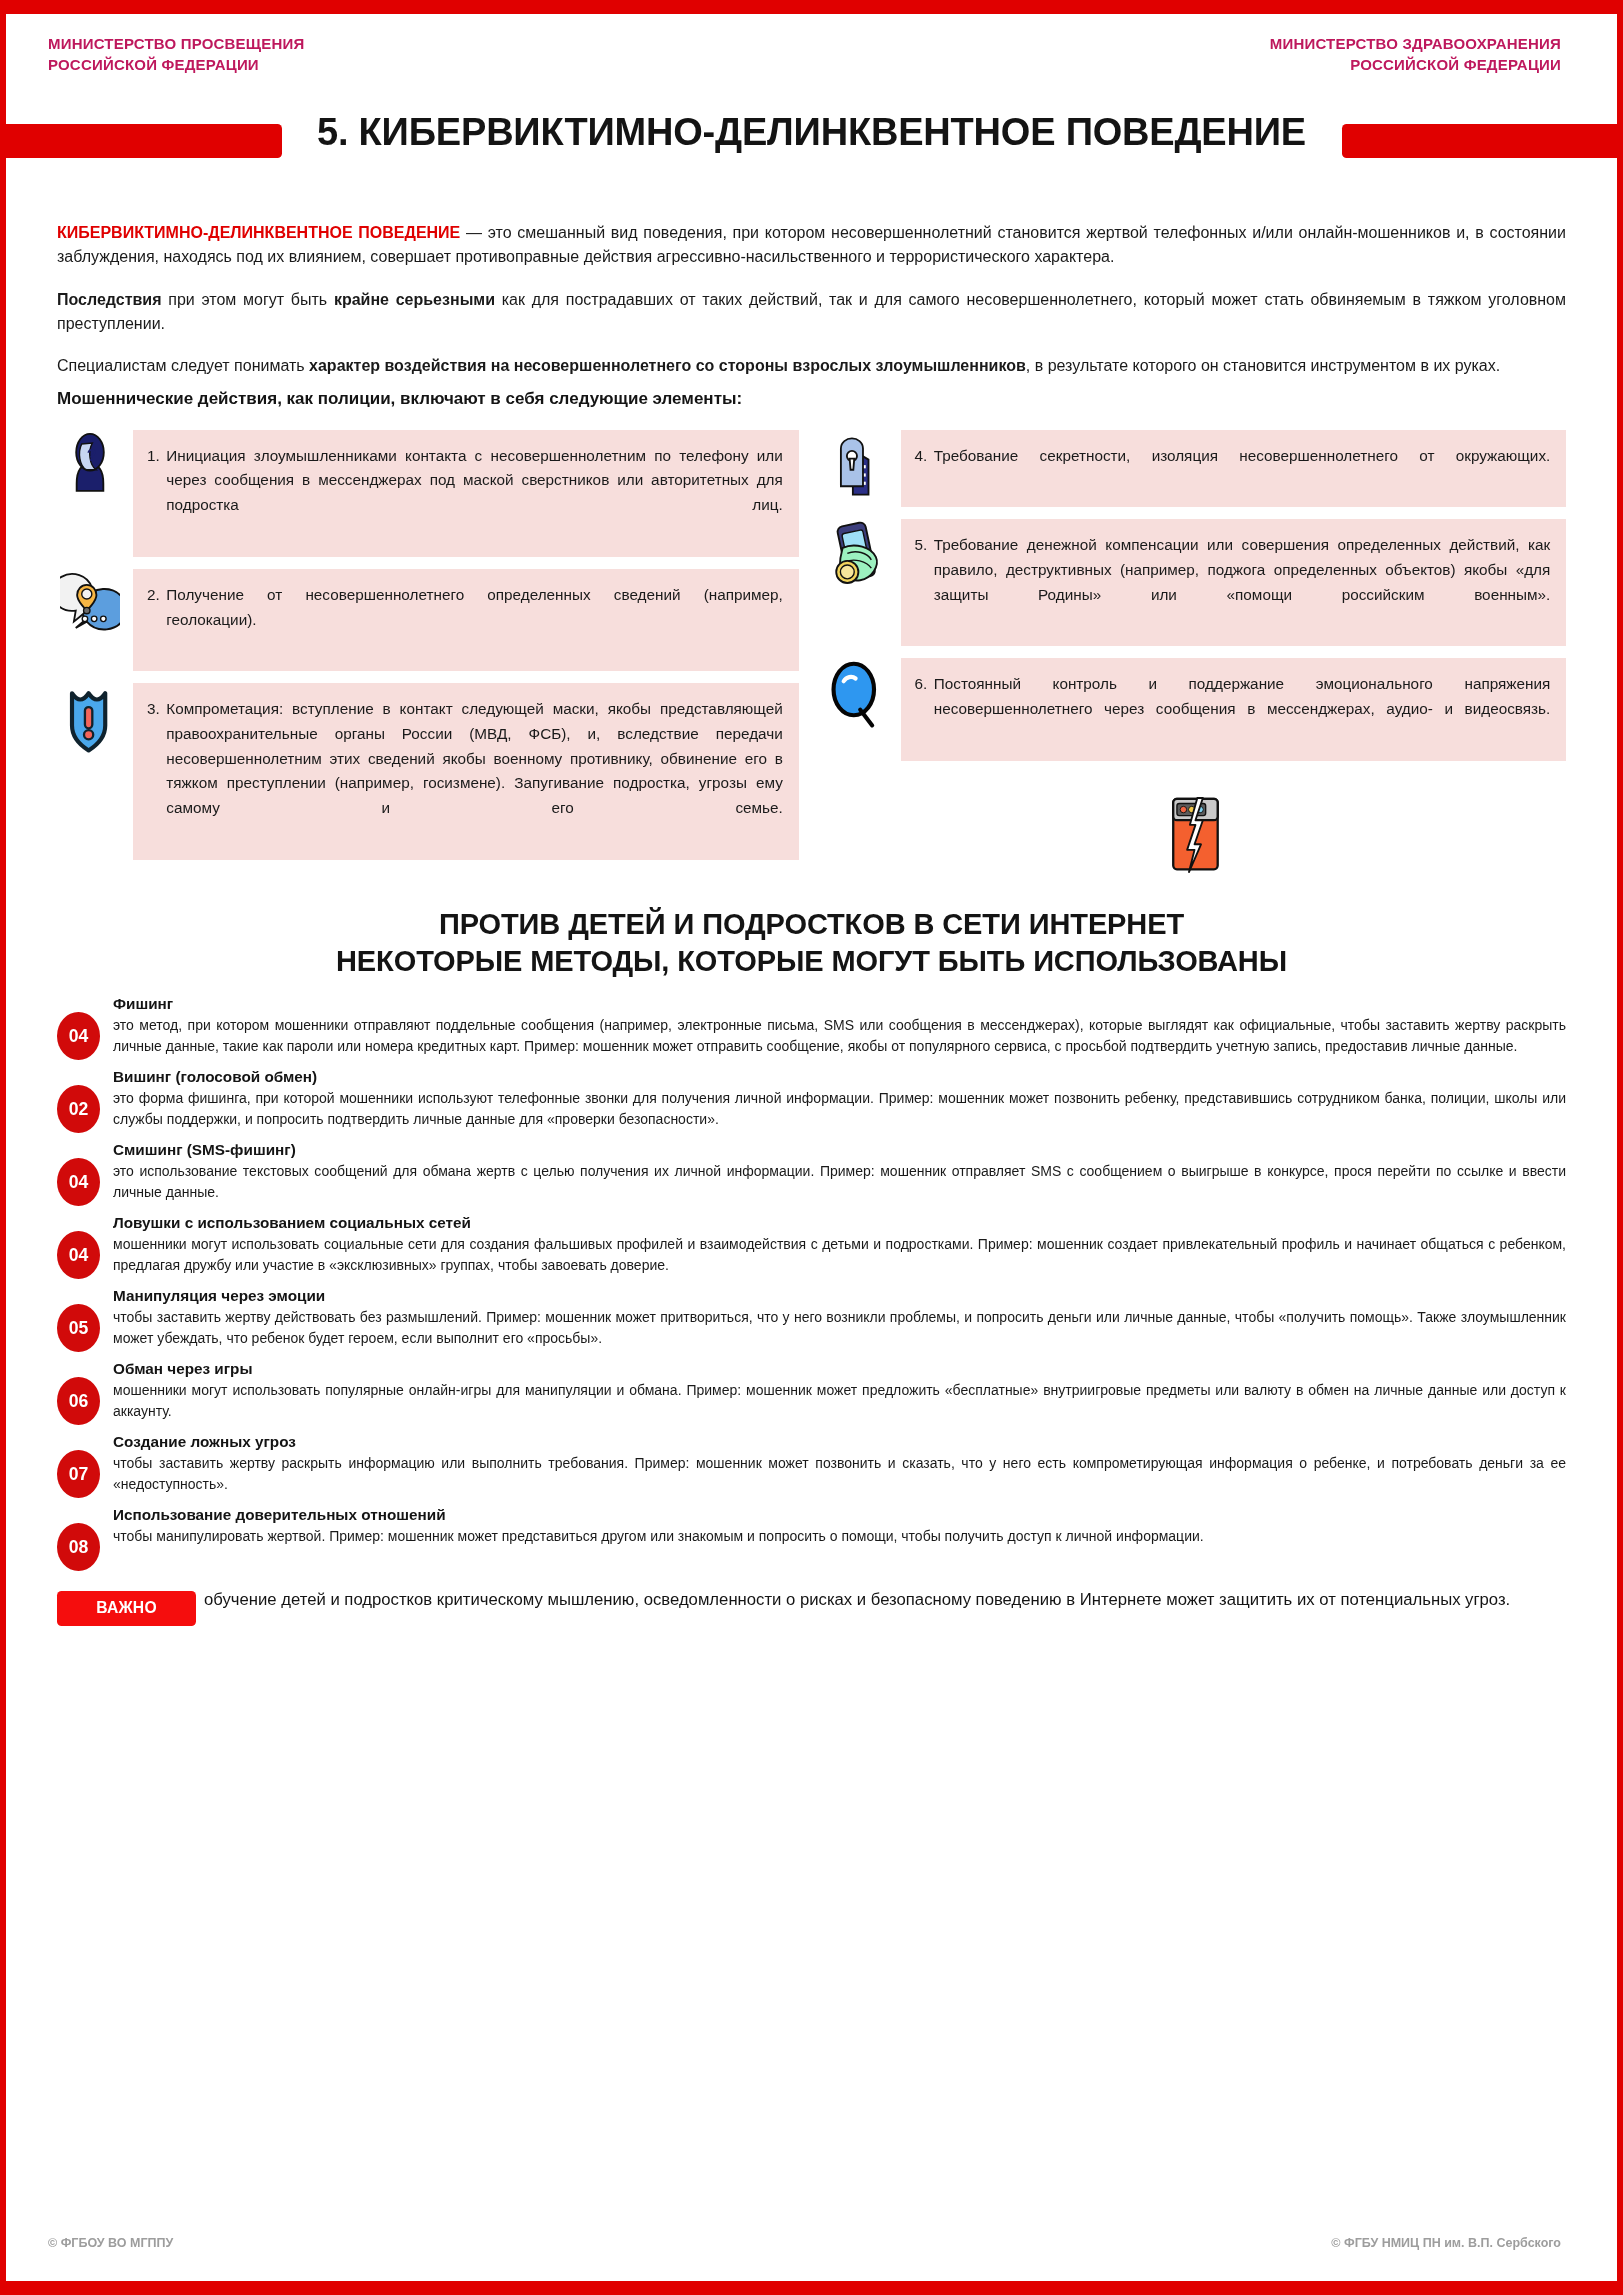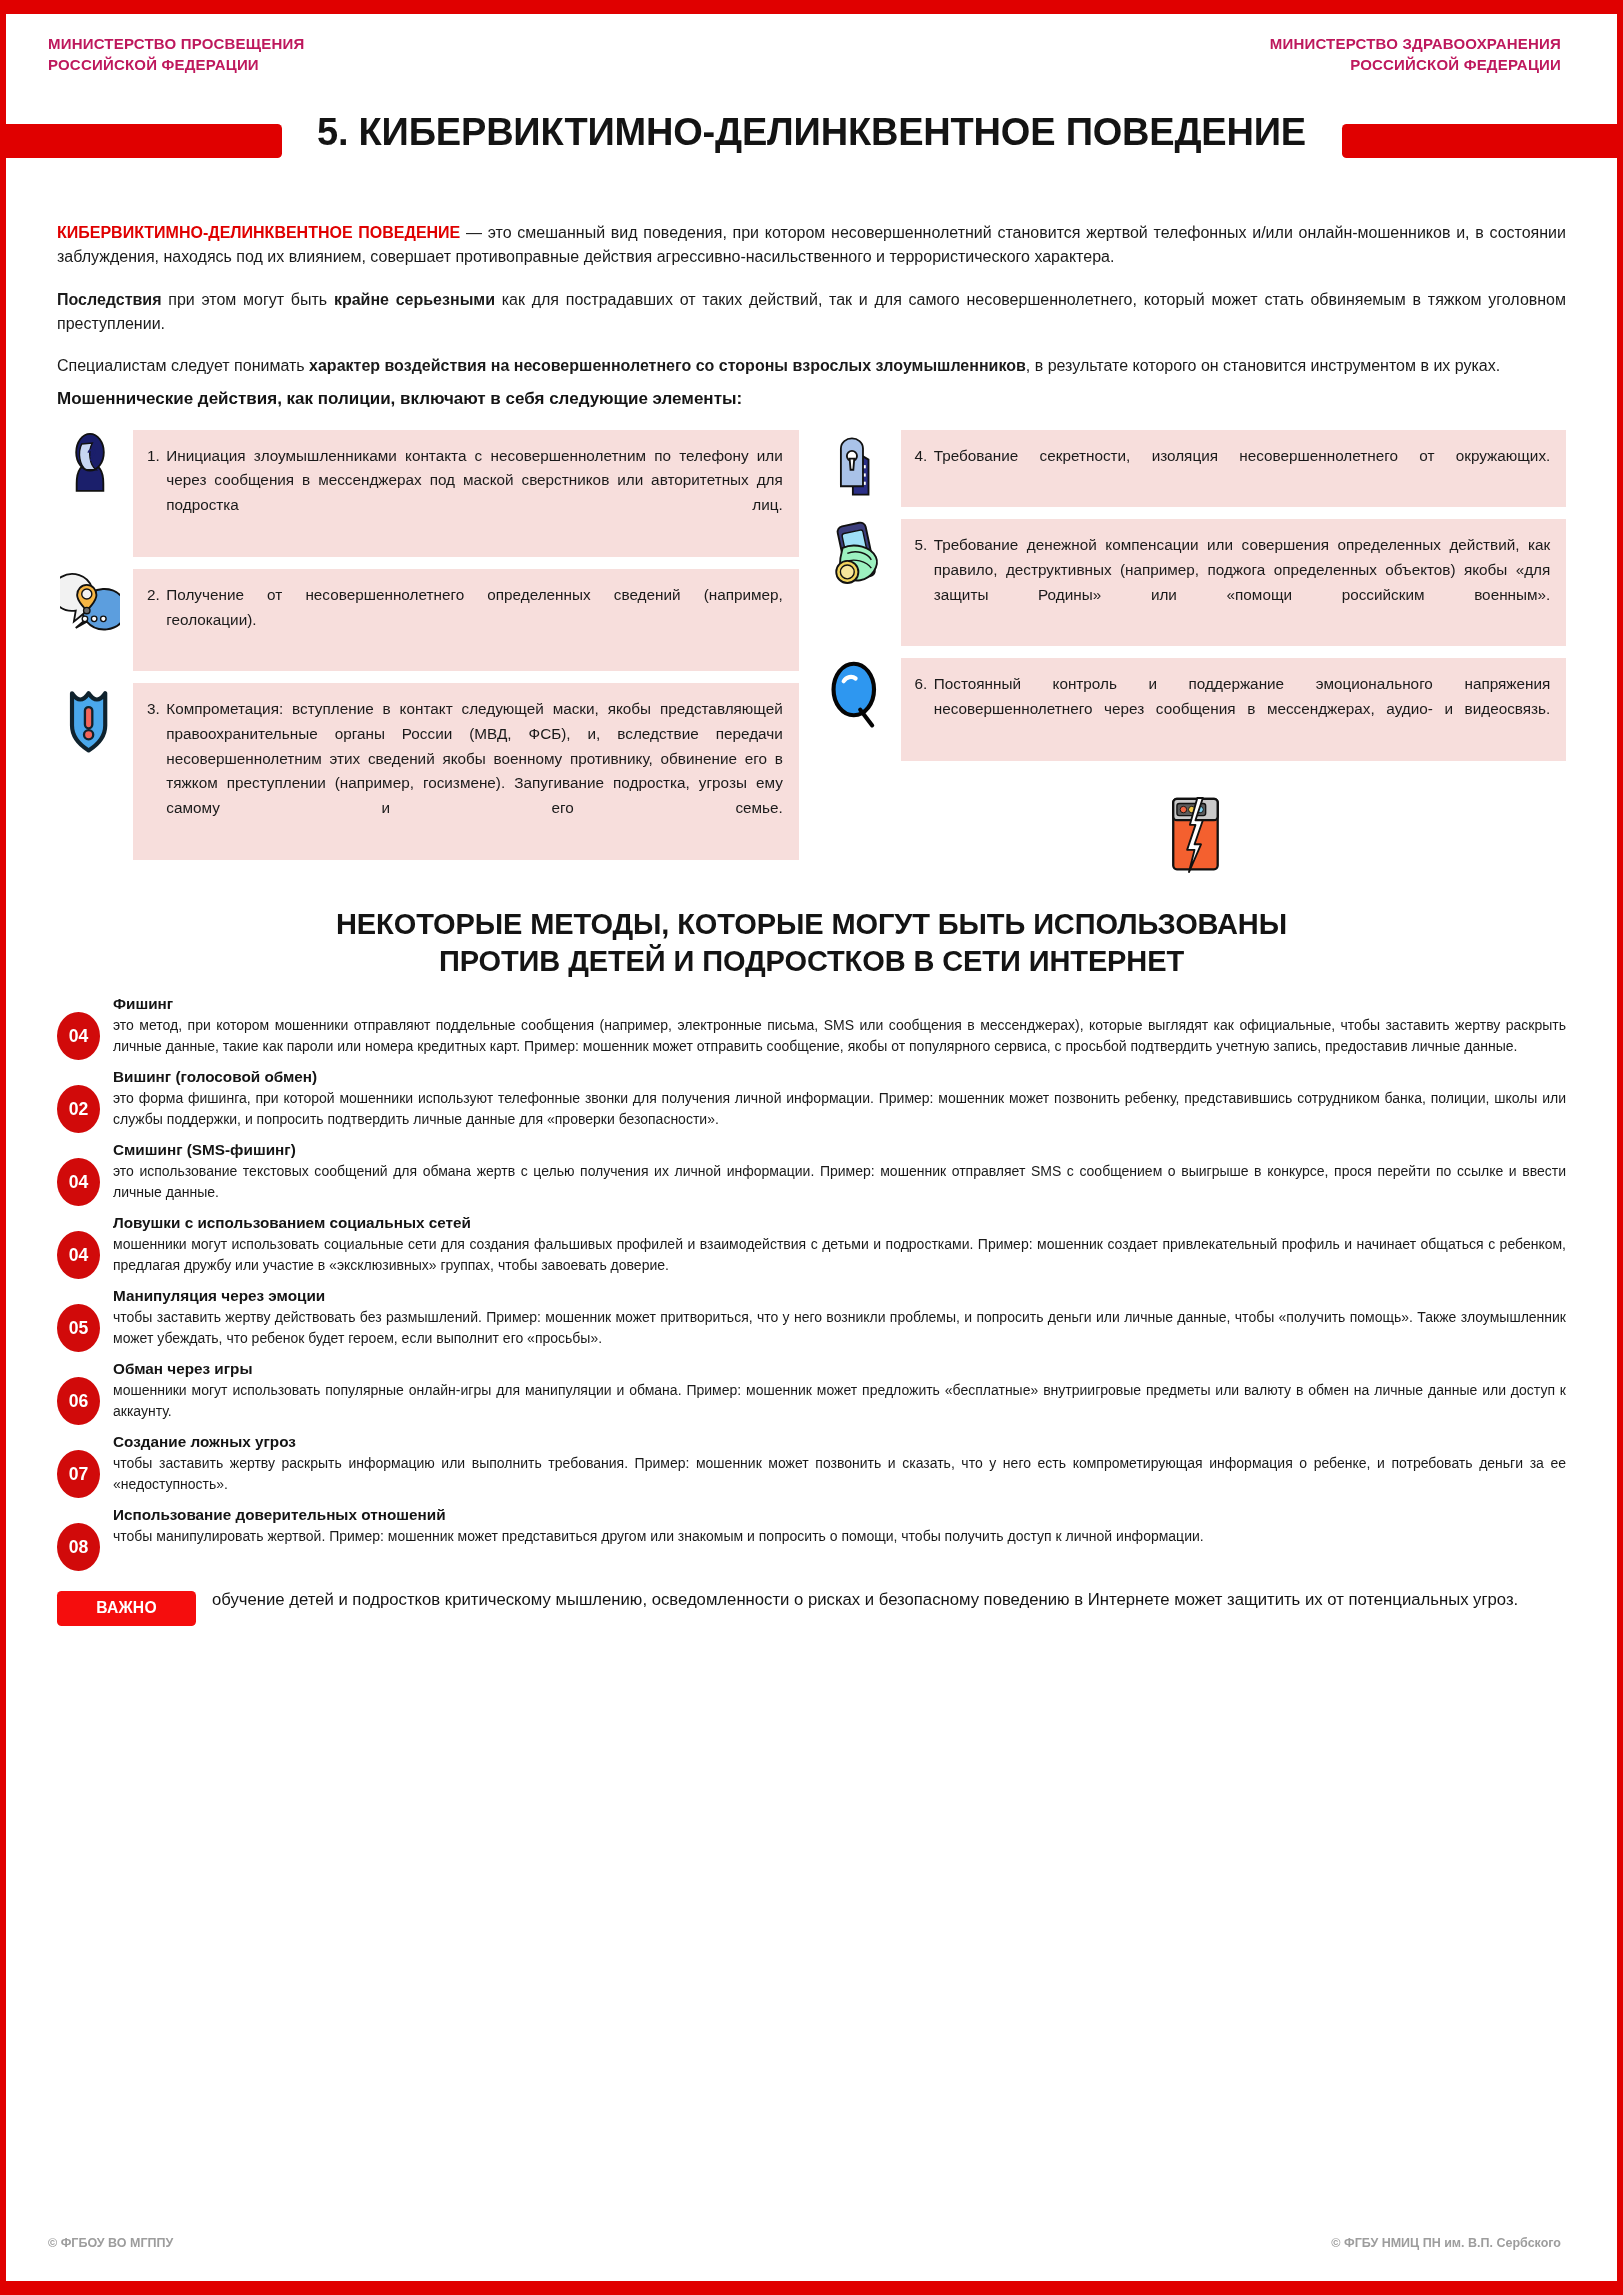--- a/index.html
+++ b/index.html
@@ -187,21 +187,21 @@
     font-size: 14px;
     line-height: 1.47;
     text-align: justify;
     color: #1a1a1a;
   }
 
   
   .important {
     display: flex;
     align-items: flex-start;
-    gap: 16px;
+    gap: 8px;
     padding: 16.7px 51px 0 51px;
   }
   .important .tag {
     flex: 0 0 139px;
     background: #f50d0d;
     color: #fff;
     font-size: 15.7px;
     font-weight: 800;
     text-align: center;
     padding: 8.3px 0 9.3px 0;
@@ -377,22 +377,22 @@
           <circle cx="88" cy="29" r="7" fill="#f2c94c" stroke="#111" stroke-width="2"></circle>
           <circle cx="106" cy="29" r="7" fill="#7fd1ef" stroke="#111" stroke-width="2"></circle>
           <path d="M100 4 L84 62 L96 62 L78 116 L94 116 L82 164 L108 104 L94 104 L112 52 L96 52 L112 4 Z" fill="#ffffff" stroke="#111" stroke-width="4" stroke-linejoin="round"></path>
         </svg>
       </div>
 
     </div>
   </div>
 
   <div class="methods-title">
+    <div>ПРОТИВ ДЕТЕЙ И ПОДРОСТКОВ В СЕТИ ИНТЕРНЕТ</div>
     <div>НЕКОТОРЫЕ МЕТОДЫ, КОТОРЫЕ МОГУТ БЫТЬ ИСПОЛЬЗОВАНЫ</div>
-    <div>ПРОТИВ ДЕТЕЙ И ПОДРОСТКОВ В СЕТИ ИНТЕРНЕТ</div>
   </div>
 
   <div class="methods">
 
     <div class="method">
       <div class="badge">04</div>
       <div class="m-body">
         <div class="m-title">Фишинг</div>
         <div class="m-text">это метод, при котором мошенники отправляют поддельные сообщения (например, электронные письма, SMS или сообщения в мессенджерах), которые выглядят как официальные, чтобы заставить жертву раскрыть личные данные, такие как пароли или номера кредитных карт. Пример: мошенник может отправить сообщение, якобы от популярного сервиса, с просьбой подтвердить учетную запись, предоставив личные данные.</div>
       </div>

